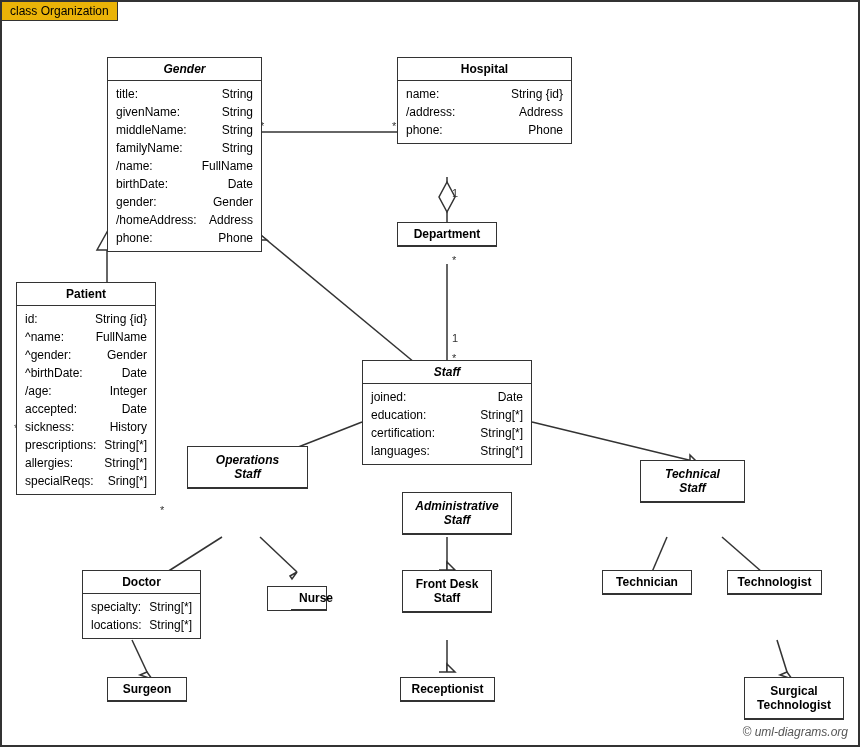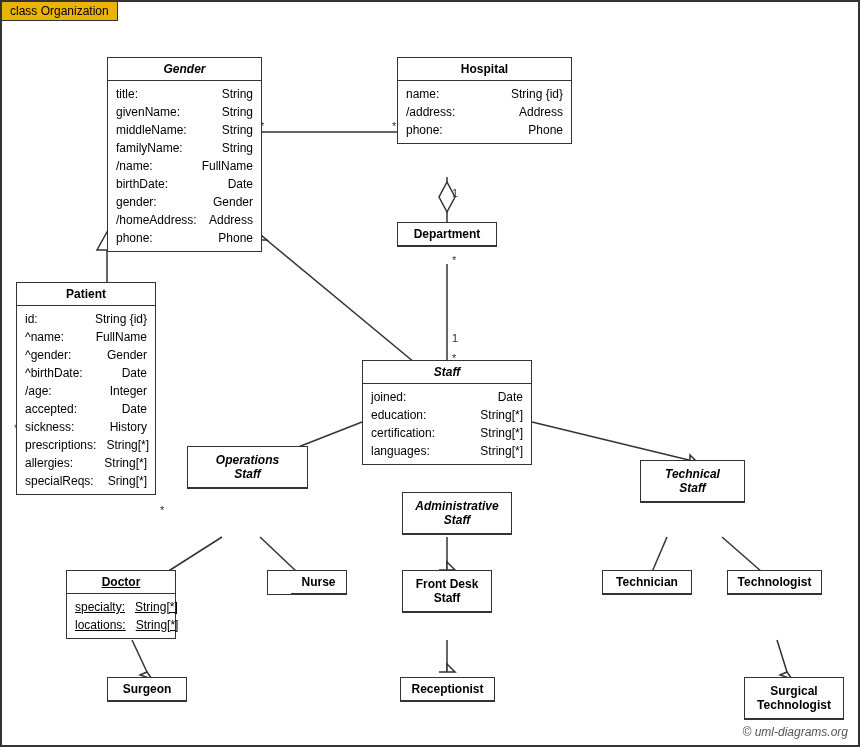--- a/index.html
+++ b/index.html
@@ -45,21 +45,20 @@
       font-style: italic;
     }
     .uml-box .box-attrs {
       padding: 4px 8px;
       text-align: left;
       line-height: 1.5;
     }
     .attr-row {
       display: flex;
       justify-content: space-between;
-      gap: 10px;
     }
     .attr-name { white-space: nowrap; }
     .attr-type { white-space: nowrap; }
     svg.connections {
       position: absolute;
       top: 0;
       left: 0;
       width: 860px;
       height: 747px;
       pointer-events: none;
@@ -285,35 +284,35 @@
   </div>
 
   <div class="uml-box" style="left:400px; top:458px; width:110px;margin-top:32px;">
     <div class="box-title italic" style="padding:6px 4px;">Administrative<br>Staff</div>
   </div>
 
   <div class="uml-box" style="left:638px; top:458px; width:105px;">
     <div class="box-title italic" style="padding:6px 4px;">Technical<br>Staff</div>
   </div>
 
-  <div class="uml-box" style="left:64px; top:568px; width:110px;text-decoration:underline;">
+  <div class="uml-box" style="left:80px; top:568px; width:119px;">
     <div class="box-title">Doctor</div>
     <div class="box-attrs">
       <div class="attr-row">
           <span class="attr-name">specialty:</span>
           <span class="attr-type">String[*]</span>
         </div>
       <div class="attr-row">
           <span class="attr-name">locations:</span>
           <span class="attr-type">String[*]</span>
         </div>
     </div>
   </div>
 
-  <div class="uml-box" style="left:265px; top:568px; width:80px;padding-left:23px;">
+  <div class="uml-box" style="left:265px; top:584px; width:60px;padding-left:23px;">
     <div class="box-title">Nurse</div>
   </div>
 
   <div class="uml-box" style="left:400px; top:568px; width:90px;">
     <div class="box-title" style="padding:6px 4px;">Front Desk<br>Staff</div>
   </div>
 
   <div class="uml-box" style="left:600px; top:568px; width:90px;">
     <div class="box-title">Technician</div>
   </div>

